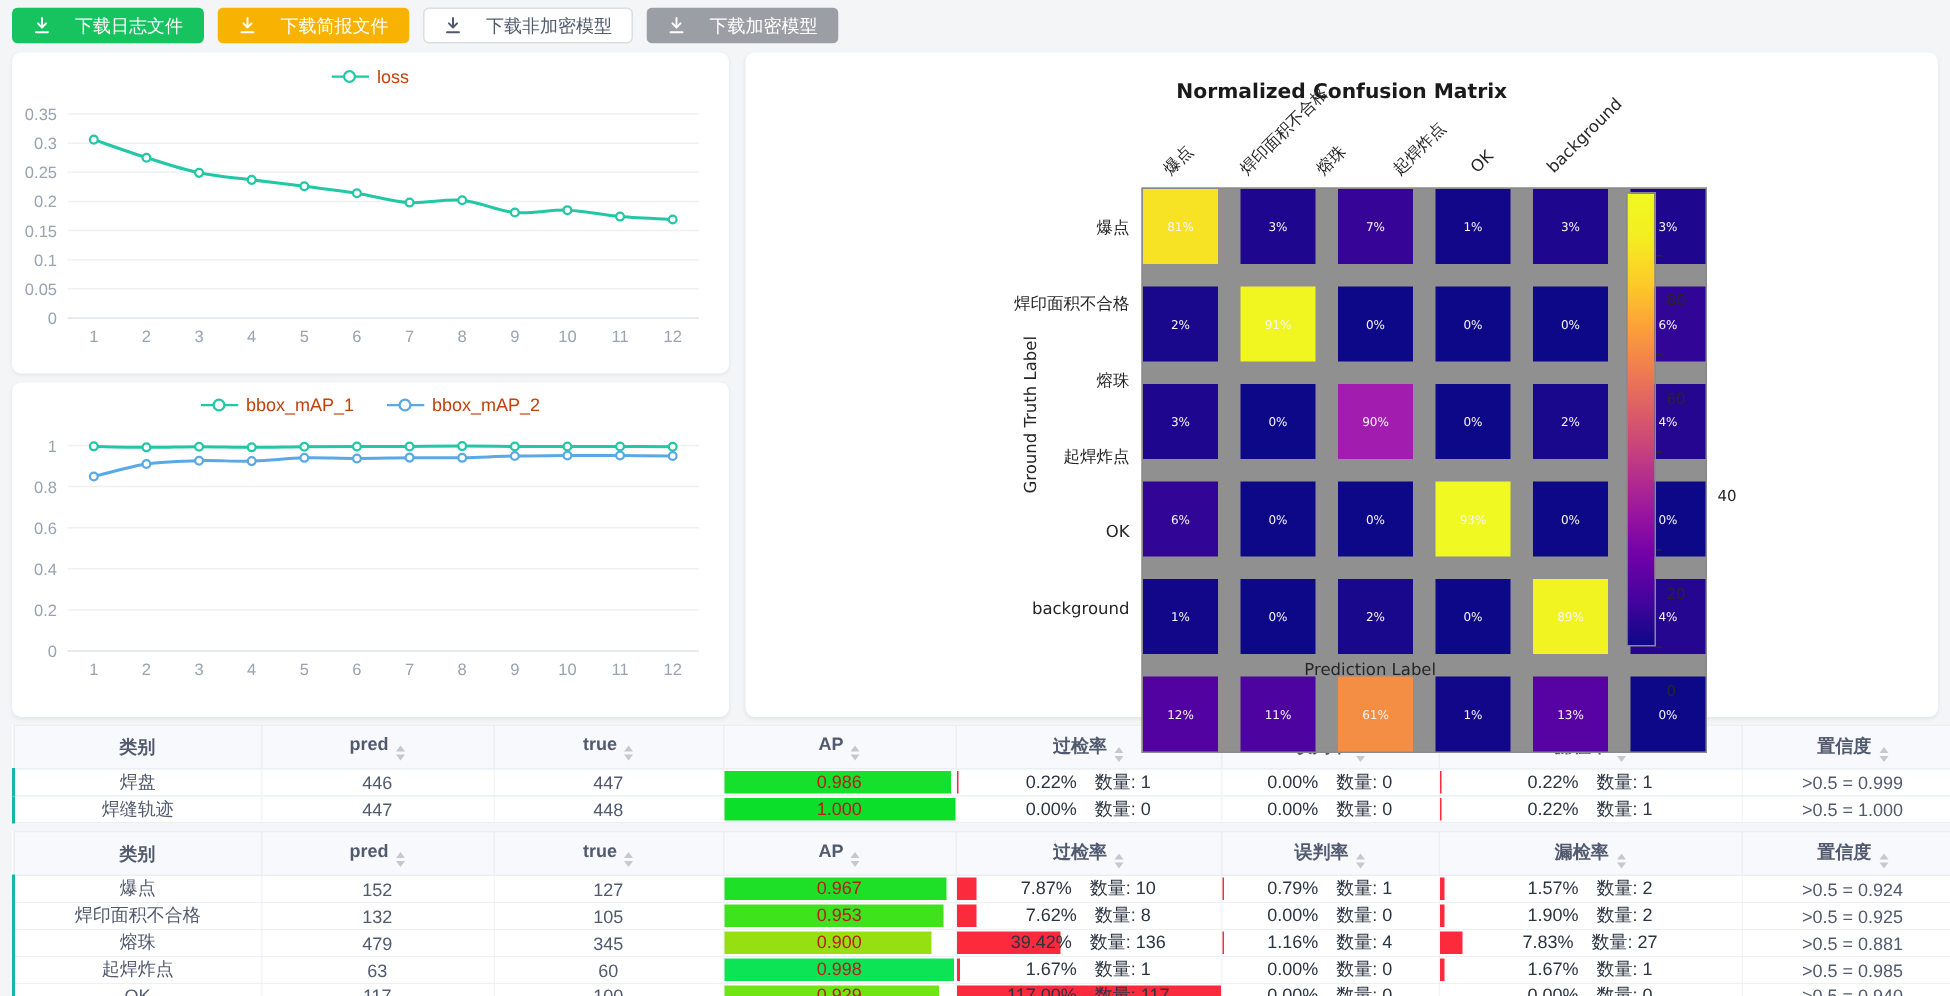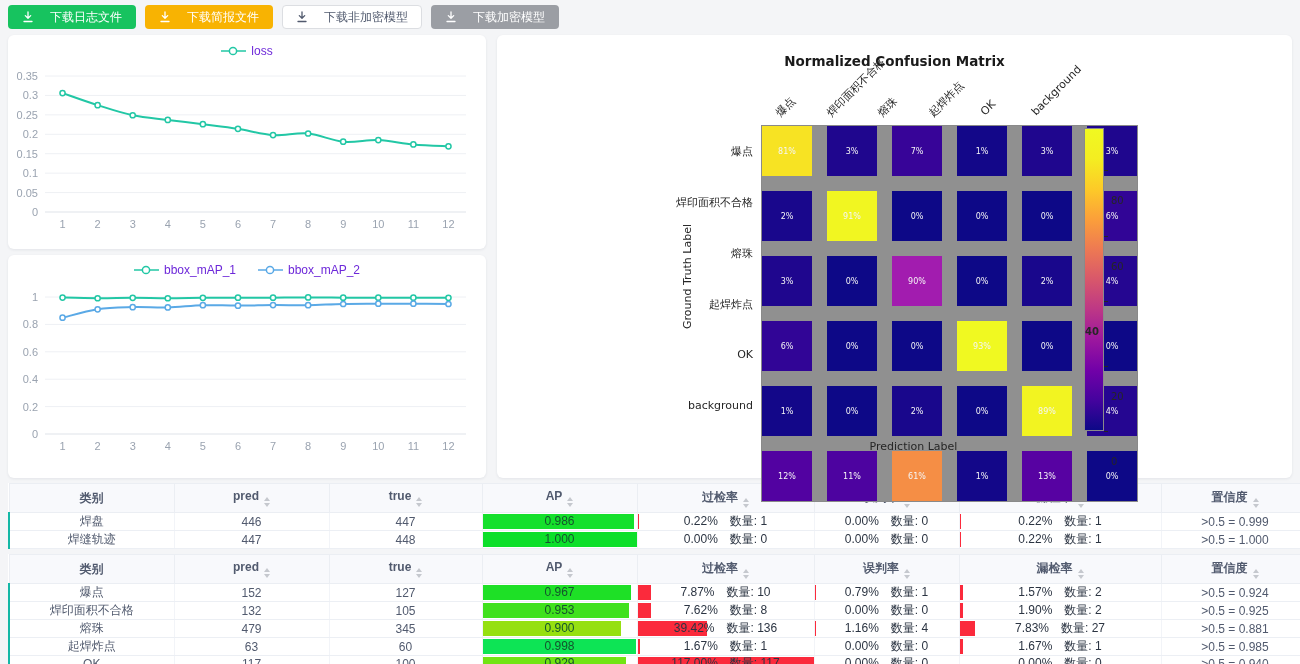--- a/index.html
+++ b/index.html
@@ -15,21 +15,21 @@
 
   
   .cards-row { display:flex; gap:11px; }
   .left-col { width:478px; display:flex; flex-direction:column; gap:6px; }
   .card { background:#fff; border-radius:6px; box-shadow:0 1px 3px rgba(30,40,60,.08); position:relative; }
   .chart-card-1 { height:214px; }
   .chart-card-2 { height:223px; }
   .cm-card { flex:1; height:443px; font-family:"DejaVu Sans", sans-serif; }
 
   .legend { position:absolute; left:0; right:0; display:flex; justify-content:center; gap:22px; z-index:2; }
-  .legend-item { display:inline-flex; align-items:center; gap:5px; color:#6d28d9; font-size:12px; cursor:pointer; }
+  .legend-item { display:inline-flex; align-items:center; gap:5px; color:#c2410c; font-size:12px; cursor:pointer; }
   .chart-svg { position:absolute; left:0; top:0; }
 
   
   .cm-title { position:absolute; width:100%; text-align:center; font-weight:bold; font-size:13.5px; color:#1a1a1a; }
   .cm-grid { position:absolute; display:grid; gap:15px; background:#909090; border:1px solid #8a8a8a; }
   .cm-cell { width:50px; height:50px; display:flex; align-items:center; justify-content:center;
     color:#f5f5f5; font-size:8px; }
   .cm-rowlabel { position:absolute; width:190px; text-align:right; font-size:11px; color:#262626; }
   .cm-collabel { position:absolute; white-space:nowrap; font-size:11px; color:#262626;
     transform:rotate(-45deg); transform-origin:left bottom; }
@@ -45,21 +45,21 @@
     border:1px solid #ebeef3; text-align:center; }
   .tbl td { height:16px; padding:0; text-align:center; font-size:12px; color:#515a6e;
     border-right:1px solid #f2f4f8; border-bottom:1px solid #eceff4; position:relative; background:#fff; }
   .tbl td:first-child { border-left:2px solid #14b8a6; }
   .sort { display:inline-flex; flex-direction:column; gap:2px; margin-left:5px; vertical-align:-1px; }
   .sort i { display:block; width:0; height:0; border-left:3.5px solid transparent; border-right:3.5px solid transparent; }
   .sort .up { border-bottom:4px solid #c5c8ce; }
   .sort .down { border-top:4px solid #c5c8ce; }
   .cellbar { position:absolute; left:0; top:1px; bottom:1px; z-index:0; }
   .celltext { position:relative; z-index:1; display:flex; justify-content:center; gap:12px; line-height:15px; color:#2b3442; }
-  .celltext.ap { color:#14532d; }
+  .celltext.ap { color:#b91c1c; }
 </style>
 </head>
 <body>
 
 <div class="page">
   <div class="toolbar" id="toolbar">
       <button class="btn" style="background: rgb(23, 195, 95); color: rgb(255, 255, 255); border-color: transparent;">
         <svg width="12" height="12" viewBox="0 0 12 12">
           <path d="M6 1v6M3.3 4.6L6 7.3 8.7 4.6M2 10.5h8" stroke="currentColor" stroke-width="1.3" fill="none" stroke-linecap="round" stroke-linejoin="round"></path>
         </svg>
@@ -265,21 +265,21 @@
         <div class="cm-collabel" style="left: 490px; top: 70px;">OK</div>
         <div class="cm-collabel" style="left: 541px; top: 70px;">background</div>
         <div class="cm-ylabel" style="left: 120px; top: 234.5px; width: 140px; text-align: center;">Ground Truth Label</div>
         <div class="cm-xlabel" style="left: 264px; width: 305px; top: 405px;">Prediction Label</div>
         <div class="cm-colorbar" style="left: 587px; top: 93px; height: 303px; background: linear-gradient(to top, rgb(13, 8, 135) 0%, rgb(69, 3, 158) 10%, rgb(114, 1, 168) 20%, rgb(156, 23, 158) 30%, rgb(189, 55, 134) 40%, rgb(216, 87, 107) 50%, rgb(237, 121, 83) 60%, rgb(251, 159, 58) 70%, rgb(253, 202, 40) 80%, rgb(244, 237, 33) 90%, rgb(240, 249, 33) 100%);"></div>
         <div class="cm-cbline" style="left: 607px; top: 396px;"></div>
         <div class="cm-cbtick" style="left: 614px; top: 390px;">0</div>
         <div class="cm-cbline" style="left: 607px; top: 330.839px;"></div>
         <div class="cm-cbtick" style="left: 614px; top: 324.839px;">20</div>
         <div class="cm-cbline" style="left: 607px; top: 265.677px;"></div>
-        <div class="cm-cbtick" style="left: 588px; top: 259.677px; font-weight: bold;">40</div>
+        <div class="cm-cbtick" style="left: 648px; top: 259.677px;">40</div>
         <div class="cm-cbline" style="left: 607px; top: 200.516px;"></div>
         <div class="cm-cbtick" style="left: 614px; top: 194.516px;">60</div>
         <div class="cm-cbline" style="left: 607px; top: 135.355px;"></div>
         <div class="cm-cbtick" style="left: 614px; top: 129.355px;">80</div>
       </div>
   </div>
 
   <div id="tables">
       <table class="tbl">
         <colgroup>

